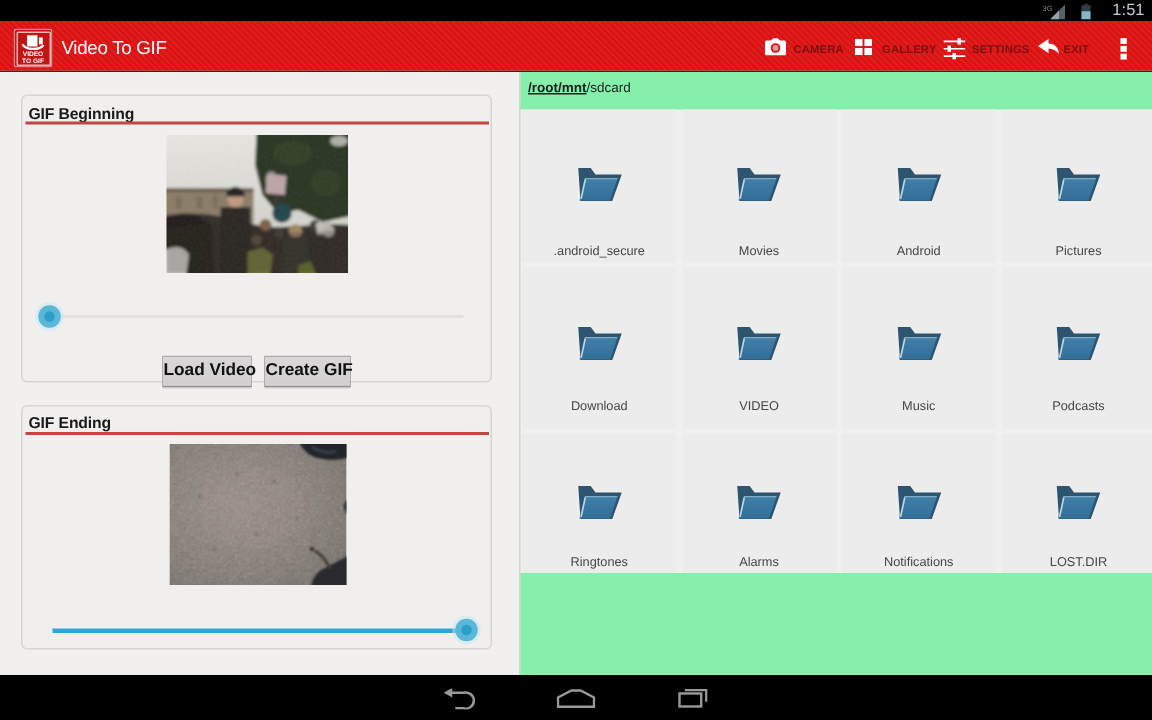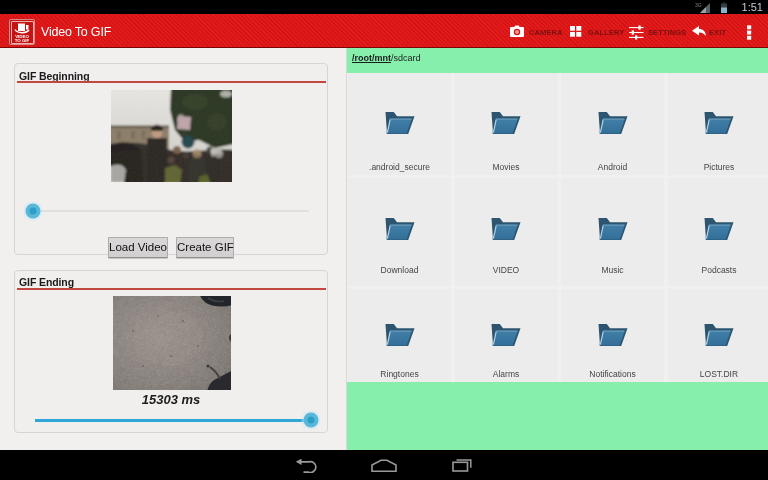--- a/index.html
+++ b/index.html
@@ -25,21 +25,21 @@
   
   .panel { left:14px; width:314px; background:#f1efee; border:1px solid #d7d5d3; border-radius:4px; }
   #panel1 { top:63px; height:192px; }
   #panel2 { top:269.5px; height:163px; }
   .ptitle { left:4px; top:5.5px; font-size:10.5px; font-weight:bold; color:#1a1a1a; letter-spacing:-0.1px; }
   .pline  { left:1.5px; right:1.5px; top:16.5px; height:2px; background:#c24740; }
   .ms { width:100%; text-align:center; font-size:13px; font-weight:bold; font-style:italic; color:#1c1c1c;}
 
   .btn { top:237px; height:21px; background:linear-gradient(#d9d7d7,#d1cfcf);
     border:1px solid #aeacac; border-bottom-color:#8f8d8d; box-shadow:0 1px 0 #c9c7c7;
-    font-size:11.5px; color:#111; text-align:center; line-height:18px; white-space:nowrap; border-radius:1px; }
+    font-size:11.5px; color:#111; text-align:center; line-height:18px; white-space:nowrap; border-radius:1px;font-weight:bold; }
 
   
   #rightpane { left:346px; top:48px; width:422px; height:402px; background:#86efac;
     border-left:1px solid #d9d7d5; }
   #path { left:5px; top:4.5px; font-size:9px; color:#1c1c1c; }
   .tile { background:#ececec; }
   .flabel { font-size:8.5px; color:#454545; text-align:center; width:103px; }
 
   
   #navbar { left:0; top:450px; width:768px; height:30px; background:#000; }
@@ -209,21 +209,20 @@
       </g>
       <g filter="url(#blur2)" opacity="0.6">
       <circle cx="30" cy="70" r="1" fill="#55504a"></circle>
       <circle cx="70" cy="25" r="1" fill="#55504a"></circle>
       <circle cx="45" cy="20" r="1" fill="#58534c"></circle>
       <circle cx="85" cy="50" r="1" fill="#58534c"></circle>
       <circle cx="20" cy="35" r="1" fill="#58534c"></circle>
       <circle cx="58" cy="60" r="1" fill="#55504a"></circle>
       </g>
     </svg>
-    <div class="abs ms" style="top:121px">15303 ms</div>
     <div class="abs" style="left:20px;right:16px;top:148.5px;height:2.5px;background:#2ea7d8"></div>
     <svg class="abs" style="left:285px;top:138.5px" width="22" height="22" viewBox="0 0 22 22">
       <circle cx="11" cy="11" r="9.5" fill="#c3e7f5" opacity="0.5"></circle>
       <circle cx="11" cy="11" r="7.5" fill="#59b7d8"></circle>
       <circle cx="11" cy="11" r="3.5" fill="#2c9ec7"></circle>
     </svg>
   </div>
 
   <div id="rightpane" class="abs">
     <div class="abs" style="left:0;top:25px;width:422px;height:309px;background:#f1f0ee"></div>

